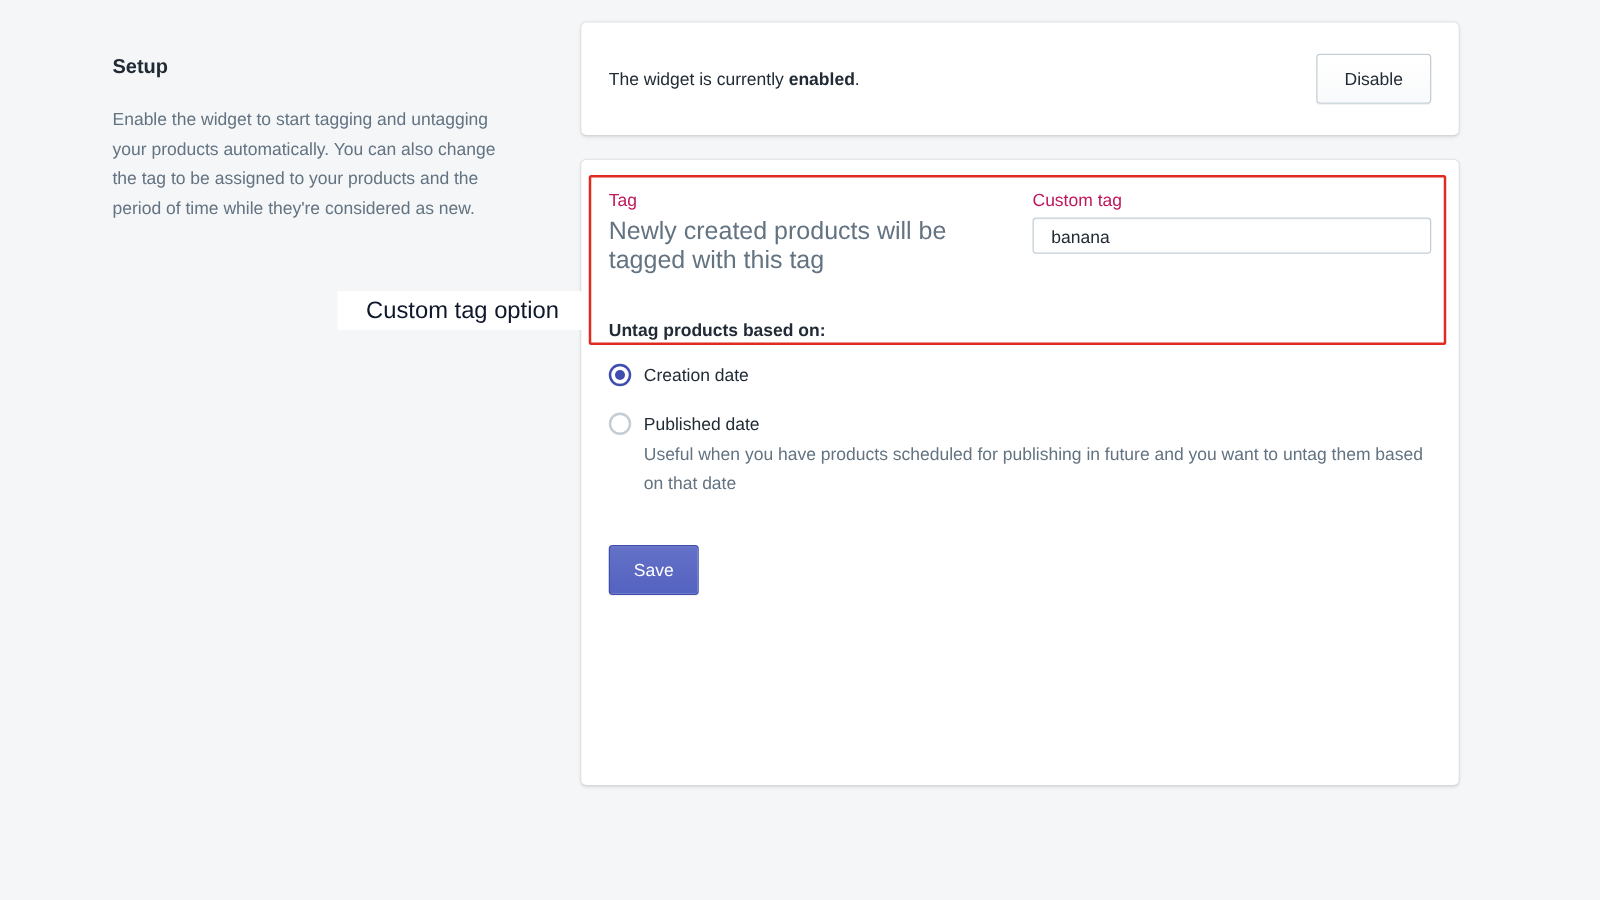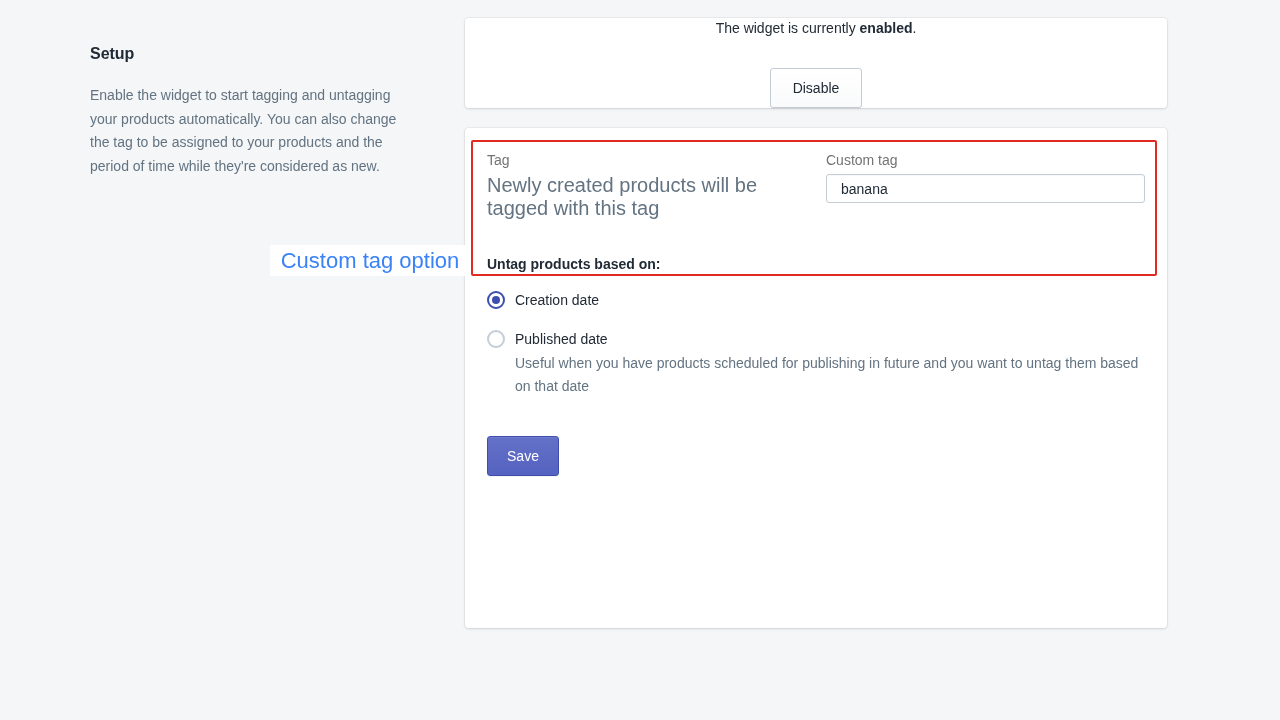--- a/index.html
+++ b/index.html
@@ -63,21 +63,20 @@
 
   
   .status-inner {
     position: absolute;
     left: 0; top: 0;
     width: 100%; height: 100%;
     display: flex;
     align-items: center;
     justify-content: space-between;
     padding: 0 22px 0 22px;
-    flex-direction: column;
   }
   .status-text {
     font-size: 14px;
     color: #212b36;
     line-height: 20px;
   }
   .status-text b { font-weight: 700; }
 
   .btn-default {
     display: inline-flex;
@@ -110,21 +109,21 @@
     gap: 20px;
   }
   .field {
     width: 319px;
     flex: 0 0 319px;
   }
   .field-label {
     display: block;
     font-size: 14px;
     line-height: 20px;
-    color: #737373;
+    color: #be185d;
     margin-bottom: 4px;
   }
   .help-text {
     font-size: 20px;
     line-height: 23px;
     color: #637381;
     margin-top: 4px;
     max-width: 310px;
   }
 
@@ -318,26 +317,25 @@
   #annot-label {
     position: absolute;
     left: 270px;
     top: 233px;
     width: 200px;
     height: 31px;
     background: #ffffff;
     display: flex;
     align-items: center;
     justify-content: center;
-    color: #3b82f6;
-    font-size: 22px;
+    color: #0f172a;
+    font-size: 19px;
     line-height: 20px;
     z-index: 31;
     white-space: nowrap;
-    margin-top: 12px;
   }
 </style>
 </head>
 <body>
 
 <div id="page">
 
   <div class="setup-col">
     <h1 class="setup-title">Setup</h1>
     <p class="setup-desc">Enable the widget to start tagging and untagging your products automatically. You can also change the tag to be assigned to your products and the period of time while they're considered as new.</p>

